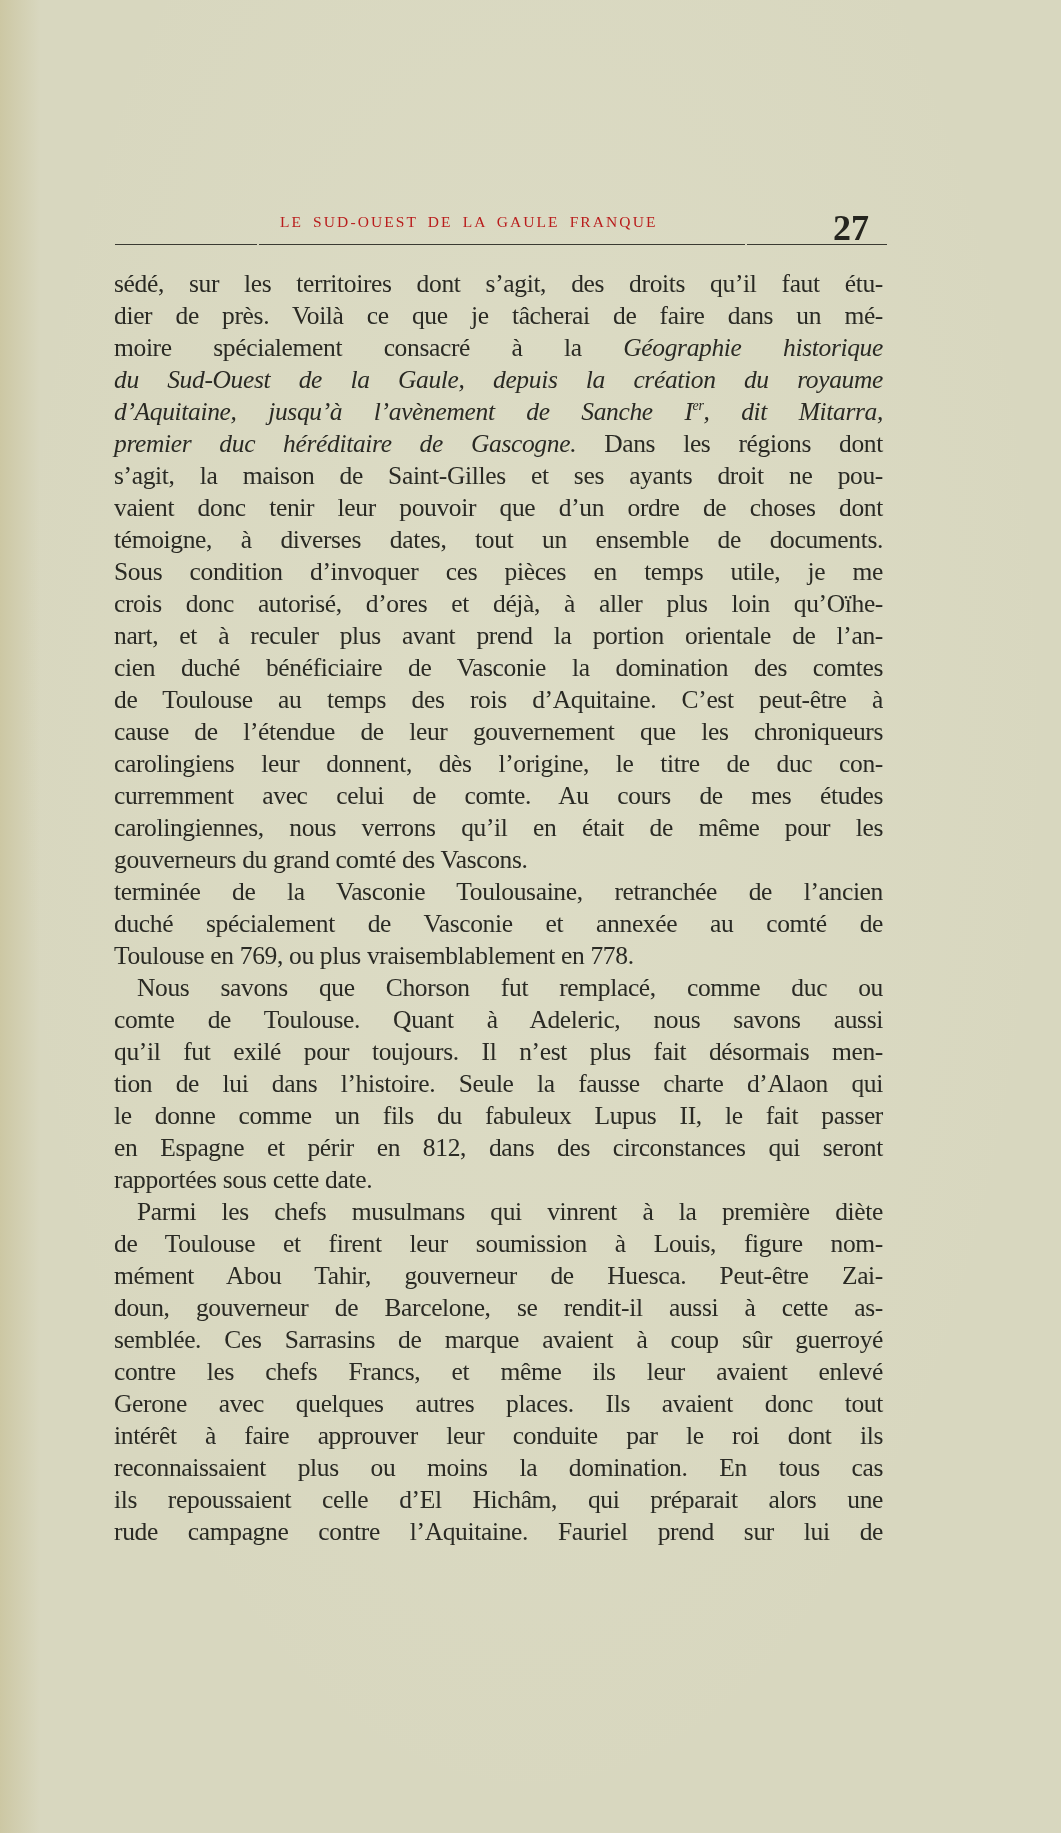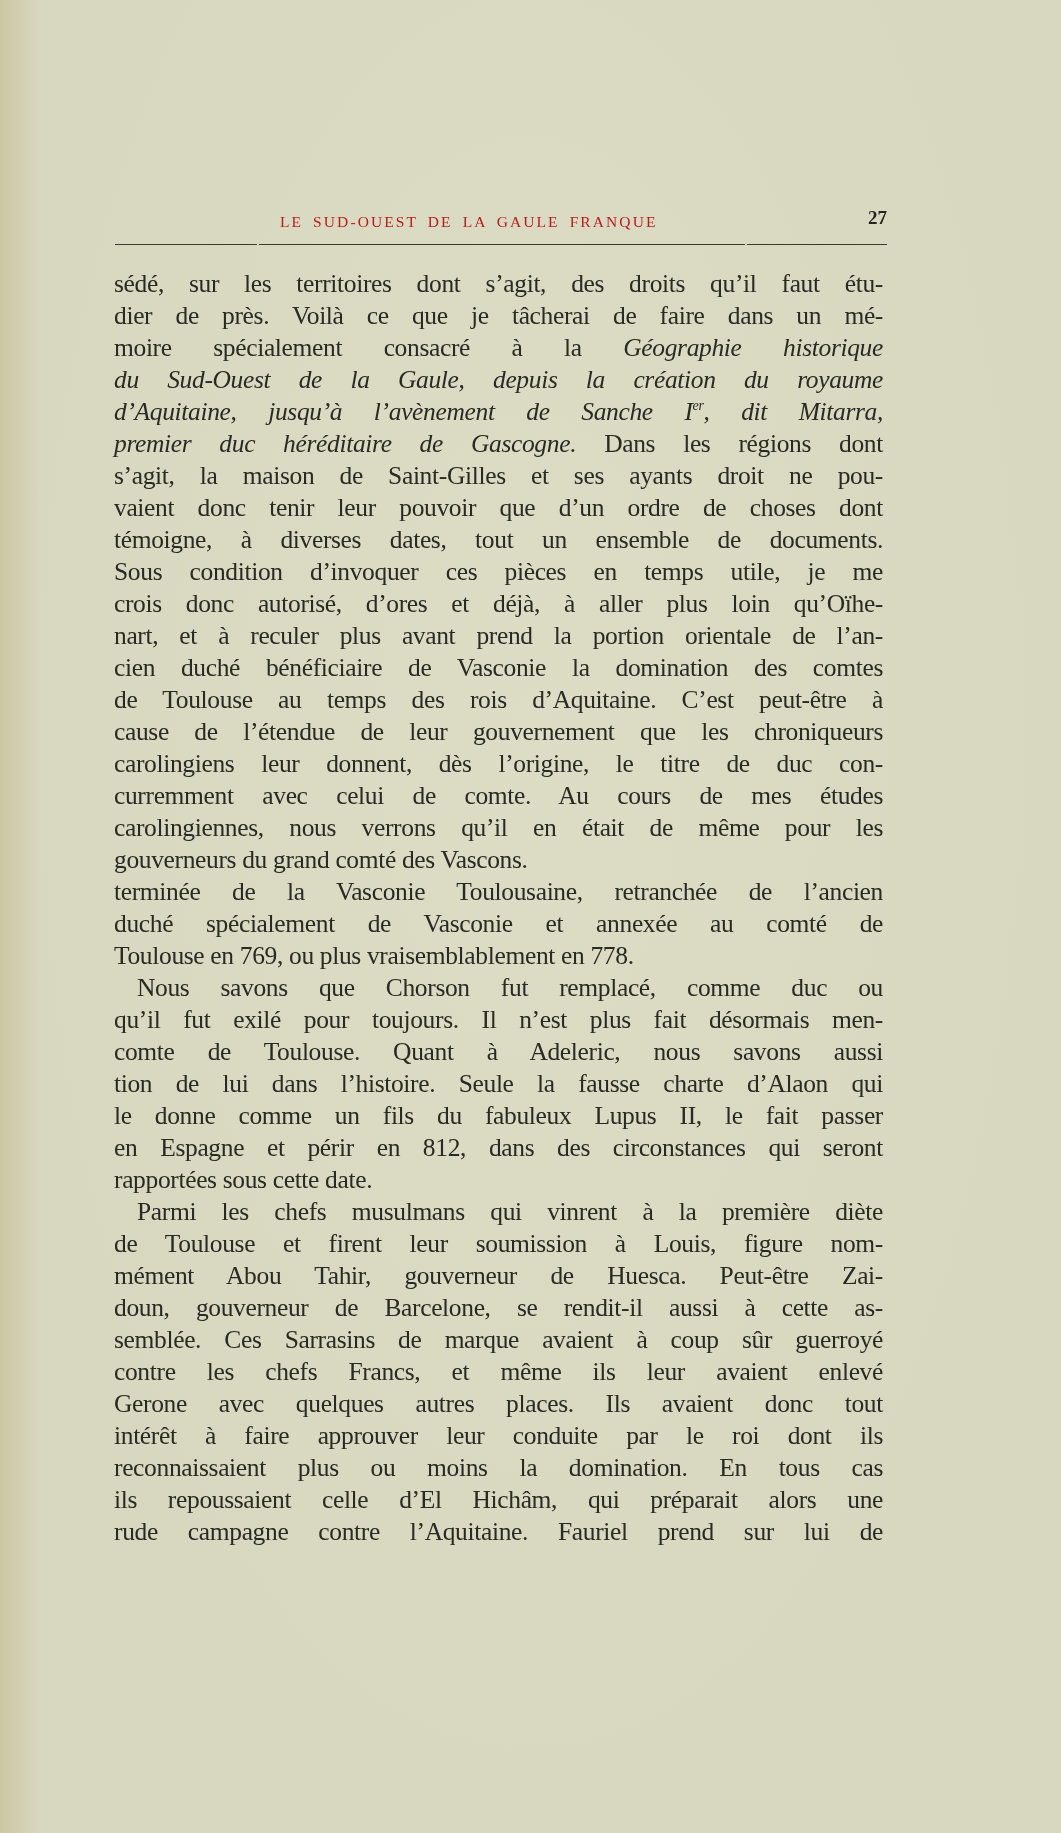--- a/index.html
+++ b/index.html
@@ -35,23 +35,23 @@
       position: absolute;
       left: 166px;
       top: 6px;
       font-size: 15.5px;
       letter-spacing: 2.1px;
       word-spacing: 4px;
       color: #b91c1c;
     }
     .page-number {
       position: absolute;
-      right: 0;
+      right: 18px;
       top: 0;
-      font-size: 19px;
+      font-size: 36px;
       font-weight: bold;
       color: #25251f;
     }
     .head-rule {
       position: absolute;
       top: 244px;
       left: 1px;
       width: 772px;
       height: 0;
       border-top: 1.6px solid #3a3a32;
@@ -132,22 +132,22 @@
         <div class="line"><span>carolingiennes, nous verrons qu’il en était de même pour les</span></div>
         <div class="line last"><span>gouverneurs du grand comté des Vascons.</span></div>
       </div>
       <div>
         <div class="line"><span>terminée de la Vasconie Toulousaine, retranchée de l’ancien</span></div>
         <div class="line"><span>duché spécialement de Vasconie et annexée au comté de</span></div>
         <div class="line last"><span>Toulouse en 769, ou plus vraisemblablement en 778.</span></div>
       </div>
       <div>
         <div class="line indent"><span>Nous savons que Chorson fut remplacé, comme duc ou</span></div>
+        <div class="line"><span>comte de Toulouse. Quant à Adeleric, nous savons aussi</span></div>
         <div class="line"><span>qu’il fut exilé pour toujours. Il n’est plus fait désormais men-</span></div>
-        <div class="line"><span>comte de Toulouse. Quant à Adeleric, nous savons aussi</span></div>
         <div class="line"><span>tion de lui dans l’histoire. Seule la fausse charte d’Alaon qui</span></div>
         <div class="line"><span>le donne comme un fils du fabuleux Lupus II, le fait passer</span></div>
         <div class="line"><span>en Espagne et périr en 812, dans des circonstances qui seront</span></div>
         <div class="line last"><span>rapportées sous cette date.</span></div>
       </div>
       <div>
         <div class="line indent"><span>Parmi les chefs musulmans qui vinrent à la première diète</span></div>
         <div class="line"><span>de Toulouse et firent leur soumission à Louis, figure nom-</span></div>
         <div class="line"><span>mément Abou Tahir, gouverneur de Huesca. Peut-être Zai-</span></div>
         <div class="line"><span>doun, gouverneur de Barcelone, se rendit-il aussi à cette as-</span></div>

